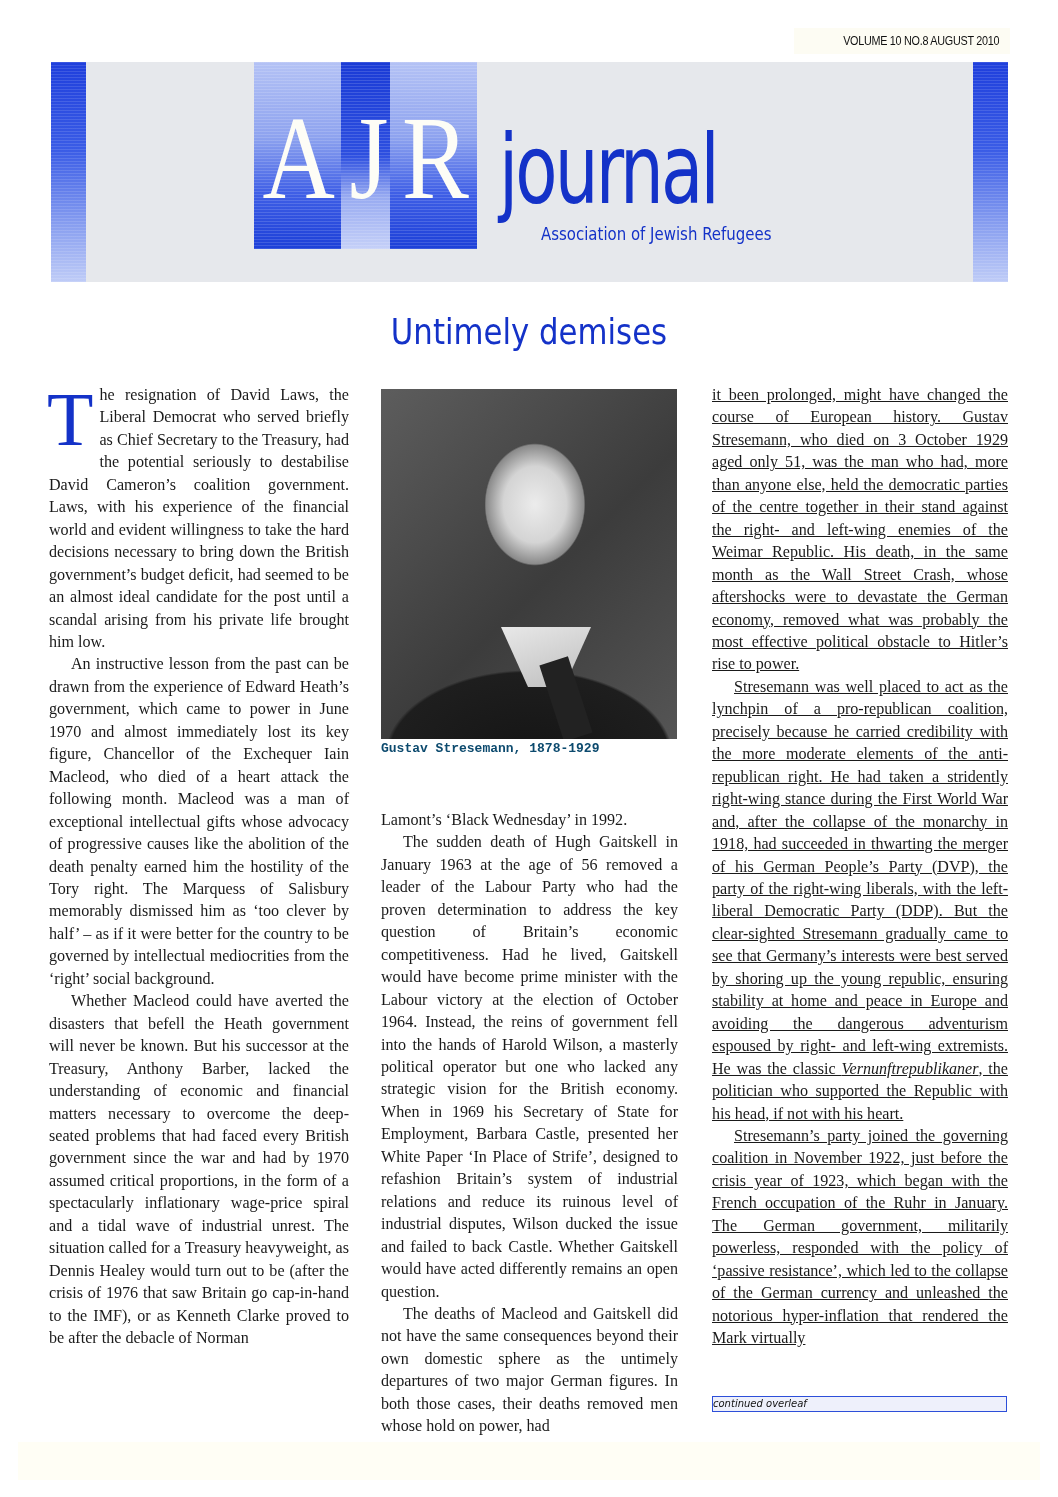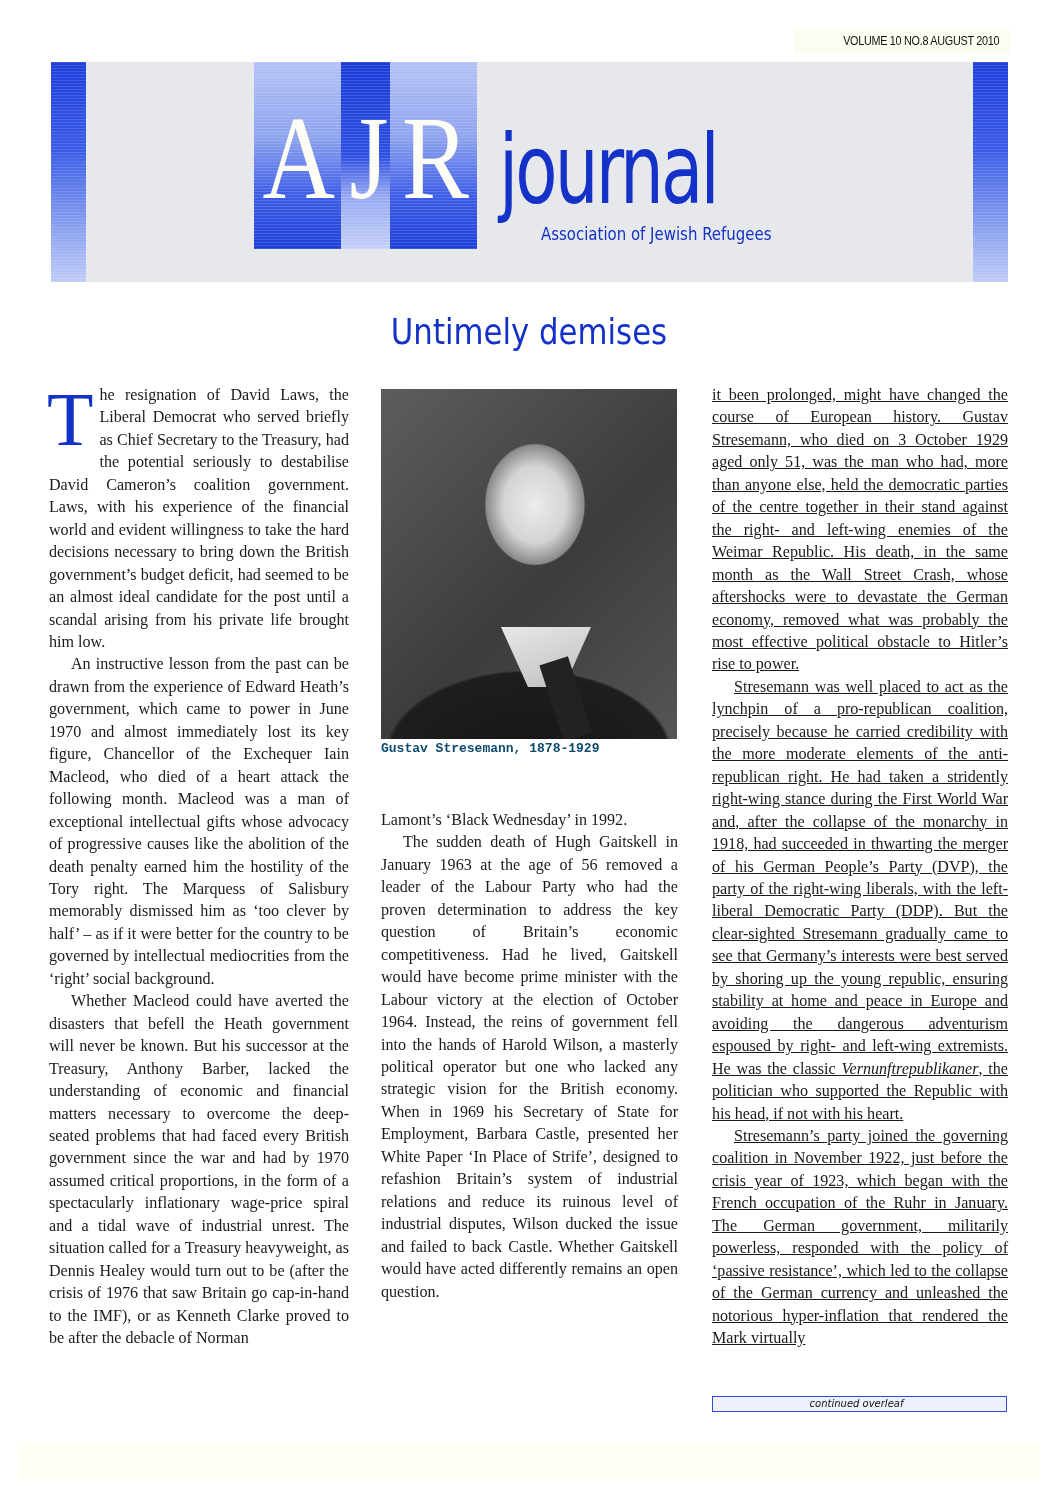--- a/index.html
+++ b/index.html
@@ -26,21 +26,21 @@
   .col p { margin: 0; text-indent: 22px; }
   .col p.noindent { text-indent: 0; }
   .col1 { left: 49px; }
   .col2 { left: 381px; top: 738px; width: 297px; }
   .col3 { left: 712px; width: 296px; text-decoration: underline; }
   .dropcap { float: left; font-family: "Liberation Serif", serif; color: #1432c8; font-size: 76px; line-height: 62px; margin: 4px 6px 0 -2px; height: 64px; }
   .photo { position: absolute; left: 381px; top: 389px; width: 296px; height: 350px; background: radial-gradient(ellipse 70px 85px at 52% 33%, #ececec 0%, #d4d4d4 45%, #8a8a8a 70%, transparent 72%), radial-gradient(ellipse 200px 120px at 50% 105%, #151515 0%, #1e1e1e 70%, transparent 72%), linear-gradient(135deg, #5d5d5d 0%, #3c3c3c 55%, #555 100%); overflow: hidden; }
   .photo .collar { position: absolute; left: 120px; top: 238px; width: 90px; height: 60px; background: linear-gradient(160deg, #e8e8e8 0%, #bdbdbd 100%); clip-path: polygon(0 0, 100% 0, 70% 100%, 30% 100%); }
   .photo .tie { position: absolute; left: 170px; top: 270px; width: 30px; height: 80px; background: #222; transform: rotate(-18deg); }
   .caption { position: absolute; left: 381px; top: 741px; font-family: Liberation Mono, monospace; font-size: 13px; font-weight: bold; color: #0c4a6e; }
-  .cont-box { position: absolute; left: 712px; top: 1396px; width: 295px; height: 16px; border: 1px solid #2d4fd9; background: #eef0fb; box-sizing: border-box; text-align: center; padding-right: 6px; font-family: "DejaVu Sans", sans-serif; font-style: italic; font-size: 10px; line-height: 14px; color: #111; }
+  .cont-box { position: absolute; left: 712px; top: 1396px; width: 295px; height: 16px; border: 1px solid #2d4fd9; background: #eef0fb; box-sizing: border-box; text-align: left; padding-right: 6px; font-family: "DejaVu Sans", sans-serif; font-style: italic; font-size: 10px; line-height: 14px; color: #111; }
   .footer-band { position: absolute; left: 18px; top: 1442px; width: 1022px; height: 38px; background: #fffef5; }
   em { font-style: italic; }
 </style>
 </head>
 <body>
 
 <div class="issue-tag">VOLUME 10 NO.8 AUGUST 2010</div>
 
 <div class="masthead">
   <div class="side-bar left"></div>
@@ -69,20 +69,21 @@
 
 <div class="photo" title="Portrait photograph of Gustav Stresemann">
   <div class="collar"></div>
   <div class="tie"></div>
 </div>
 <div class="caption">Gustav Stresemann, 1878-1929</div>
 
 <div class="col col2" style="top:766px;margin-top:43px;">
   <p class="noindent">Lamont’s ‘Black Wednesday’ in 1992.</p>
   <p>The sudden death of Hugh Gaitskell in January 1963 at the age of 56 removed a leader of the Labour Party who had the proven determination to address the key question of Britain’s economic competitiveness. Had he lived, Gaitskell would have become prime minister with the Labour victory at the election of October 1964. Instead, the reins of government fell into the hands of Harold Wilson, a masterly political operator but one who lacked any strategic vision for the British economy. When in 1969 his Secretary of State for Employment, Barbara Castle, presented her White Paper ‘In Place of Strife’, designed to refashion Britain’s system of industrial relations and reduce its ruinous level of industrial disputes, Wilson ducked the issue and failed to back Castle. Whether Gaitskell would have acted differently remains an open question.</p>
+  <p>The deaths of Macleod and Gaitskell did not have the same consequences beyond their own domestic sphere as the untimely departures of two major German figures. In both those cases, their deaths removed men whose hold on power, had</p>
 </div>
 
 <div class="col col3">
   <p class="noindent">it been prolonged, might have changed the course of European history. Gustav Stresemann, who died on 3 October 1929 aged only 51, was the man who had, more than anyone else, held the democratic parties of the centre together in their stand against the right- and left-wing enemies of the Weimar Republic. His death, in the same month as the Wall Street Crash, whose aftershocks were to devastate the German economy, removed what was probably the most effective political obstacle to Hitler’s rise to power.</p>
   <p><span>Stresemann was well placed to act as the lynchpin of a pro-republican coalition, precisely because he carried credibility with the more moderate elements of the anti-republican right. He had taken a stridently right-wing stance during the First World War and, after the collapse of the monarchy in 1918, had succeeded in thwarting the merger of his German People’s Party (DVP), the party of the right-wing liberals, with the left-liberal Democratic Party (DDP). But the clear-sighted Stresemann gradually came to see that Germany’s interests were best served by shoring up the young republic, ensuring stability at home and peace in Europe and avoiding the dangerous adventurism espoused by right- and left-wing extremists. He was the classic </span><em>Vernunftrepublikaner</em><span>, the politician who supported the Republic with his head, if not with his heart.</span></p>
   <p>Stresemann’s party joined the governing coalition in November 1922, just before the crisis year of 1923, which began with the French occupation of the Ruhr in January. The German government, militarily powerless, responded with the policy of ‘passive resistance’, which led to the collapse of the German currency and unleashed the notorious hyper-inflation that rendered the Mark virtually</p>
 </div>
 
 <div class="cont-box">continued overleaf</div>
 

